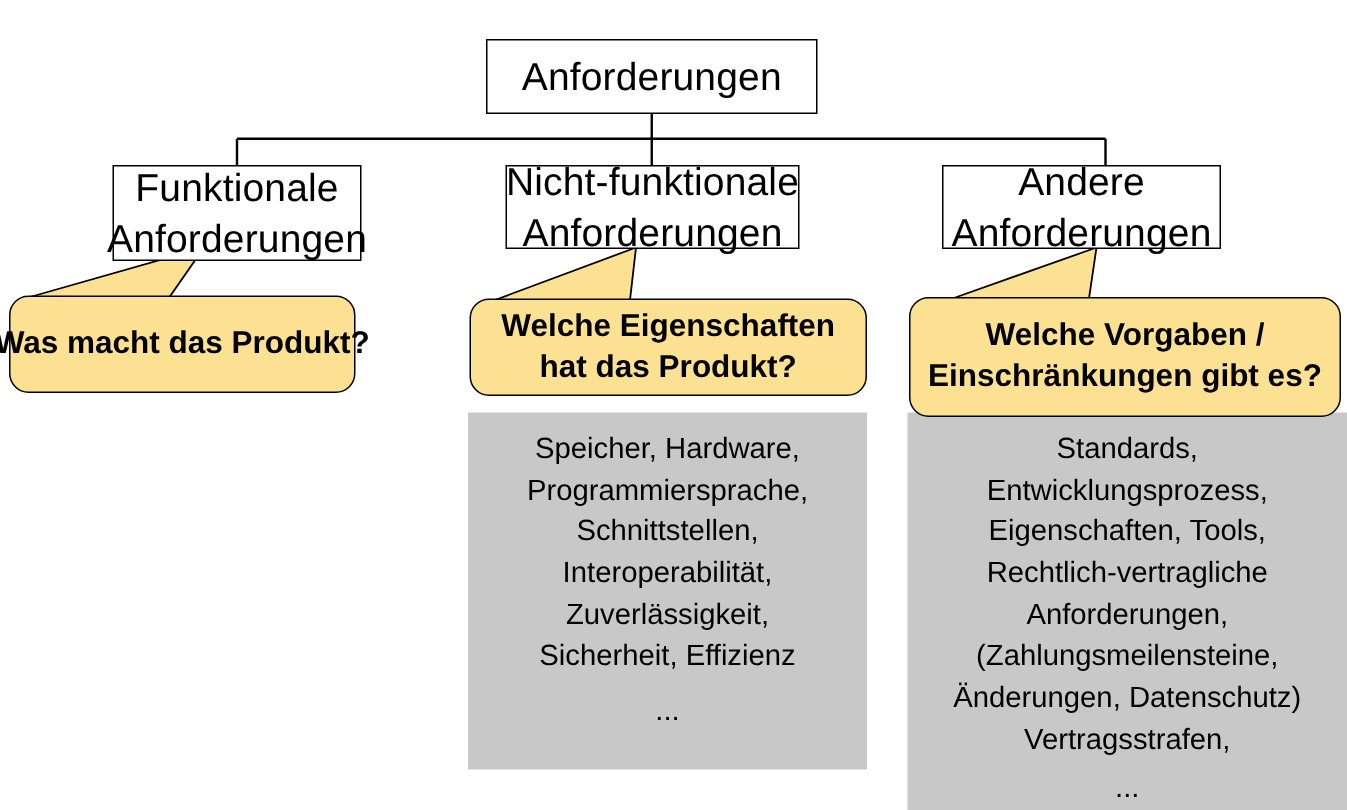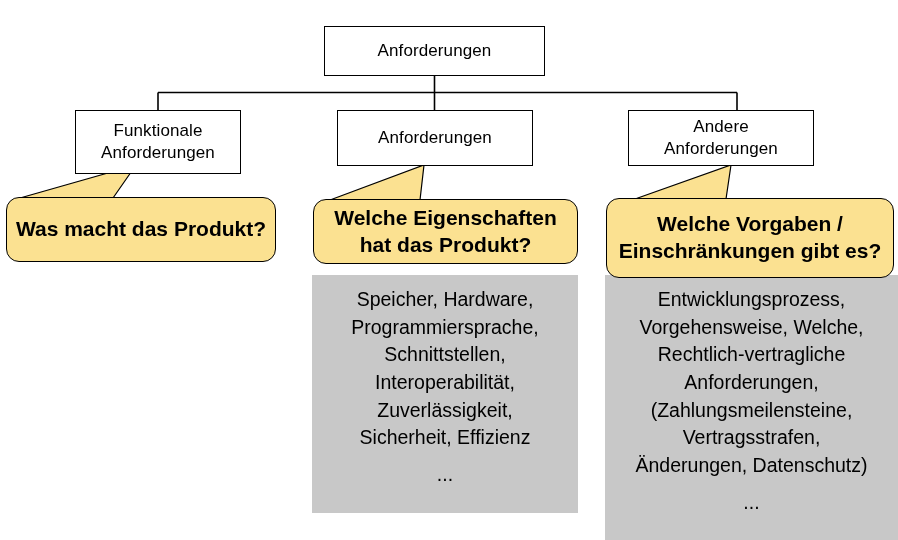--- a/index.html
+++ b/index.html
@@ -23,21 +23,21 @@
   .node-box {
     position: absolute;
     box-sizing: border-box;
     border: 1.4px solid #000000;
     background: #ffffff;
     display: flex;
     align-items: center;
     justify-content: center;
     text-align: center;
     color: #000000;
-    font-size: 17px;
+    font-size: 26px;
     line-height: 1.32;
     letter-spacing: 0.1px;
     z-index: 3;
   }
   .node-box .node-line { display: block; white-space: nowrap; }
 
   .callout {
     position: absolute;
     box-sizing: border-box;
     border: 1.2px solid #000000;
@@ -99,28 +99,29 @@
     </span>
   </div>
 
   <div class="node-box" style="left:75px; top:110px; width:166px; height:64px;">
     <span>
       <span class="node-line">Funktionale</span>
       <span class="node-line">Anforderungen</span>
     </span>
   </div>
 
-  <div class="callout" style="left:6px; top:197px; width:270px; height:65px;justify-content:center;">
+  <div class="callout" style="left:6px; top:197px; width:231px; height:65px;justify-content:center;">
     <span>
       <span class="callout-line">Was macht das Produkt?</span>
     </span>
   </div>
 
   <div class="node-box" style="left:337px; top:110px; width:196px; height:56px;">
     <span>
+      <span class="node-line">Nicht-funktionale</span>
       <span class="node-line">Anforderungen</span>
     </span>
   </div>
 
   <div class="callout" style="left:313px; top:199px; width:265px; height:65px;">
     <span>
       <span class="callout-line">Welche Eigenschaften</span>
       <span class="callout-line">hat das Produkt?</span>
     </span>
   </div>
@@ -144,24 +145,25 @@
   </div>
 
   <div class="callout" style="left:606px; top:198px; width:288px; height:80px;">
     <span>
       <span class="callout-line">Welche Vorgaben /</span>
       <span class="callout-line">Einschränkungen gibt es?</span>
     </span>
   </div>
 
   <div class="gray-box" style="left:605px; top:275px; width:293px; height:265px;">
+    <span class="gray-line">Standards,</span>
     <span class="gray-line">Entwicklungsprozess,</span>
-    <span class="gray-line">Vorgehensweise, Welche,</span>
+    <span class="gray-line">Eigenschaften, Tools,</span>
     <span class="gray-line">Rechtlich-vertragliche</span>
     <span class="gray-line">Anforderungen,</span>
     <span class="gray-line">(Zahlungsmeilensteine,</span>
+    <span class="gray-line">Änderungen, Datenschutz)</span>
     <span class="gray-line">Vertragsstrafen,</span>
-    <span class="gray-line">Änderungen, Datenschutz)</span>
     <span class="gray-line spacer"></span>
     <span class="gray-line">...</span>
   </div>
 
 </div>
 
 </body></html>

